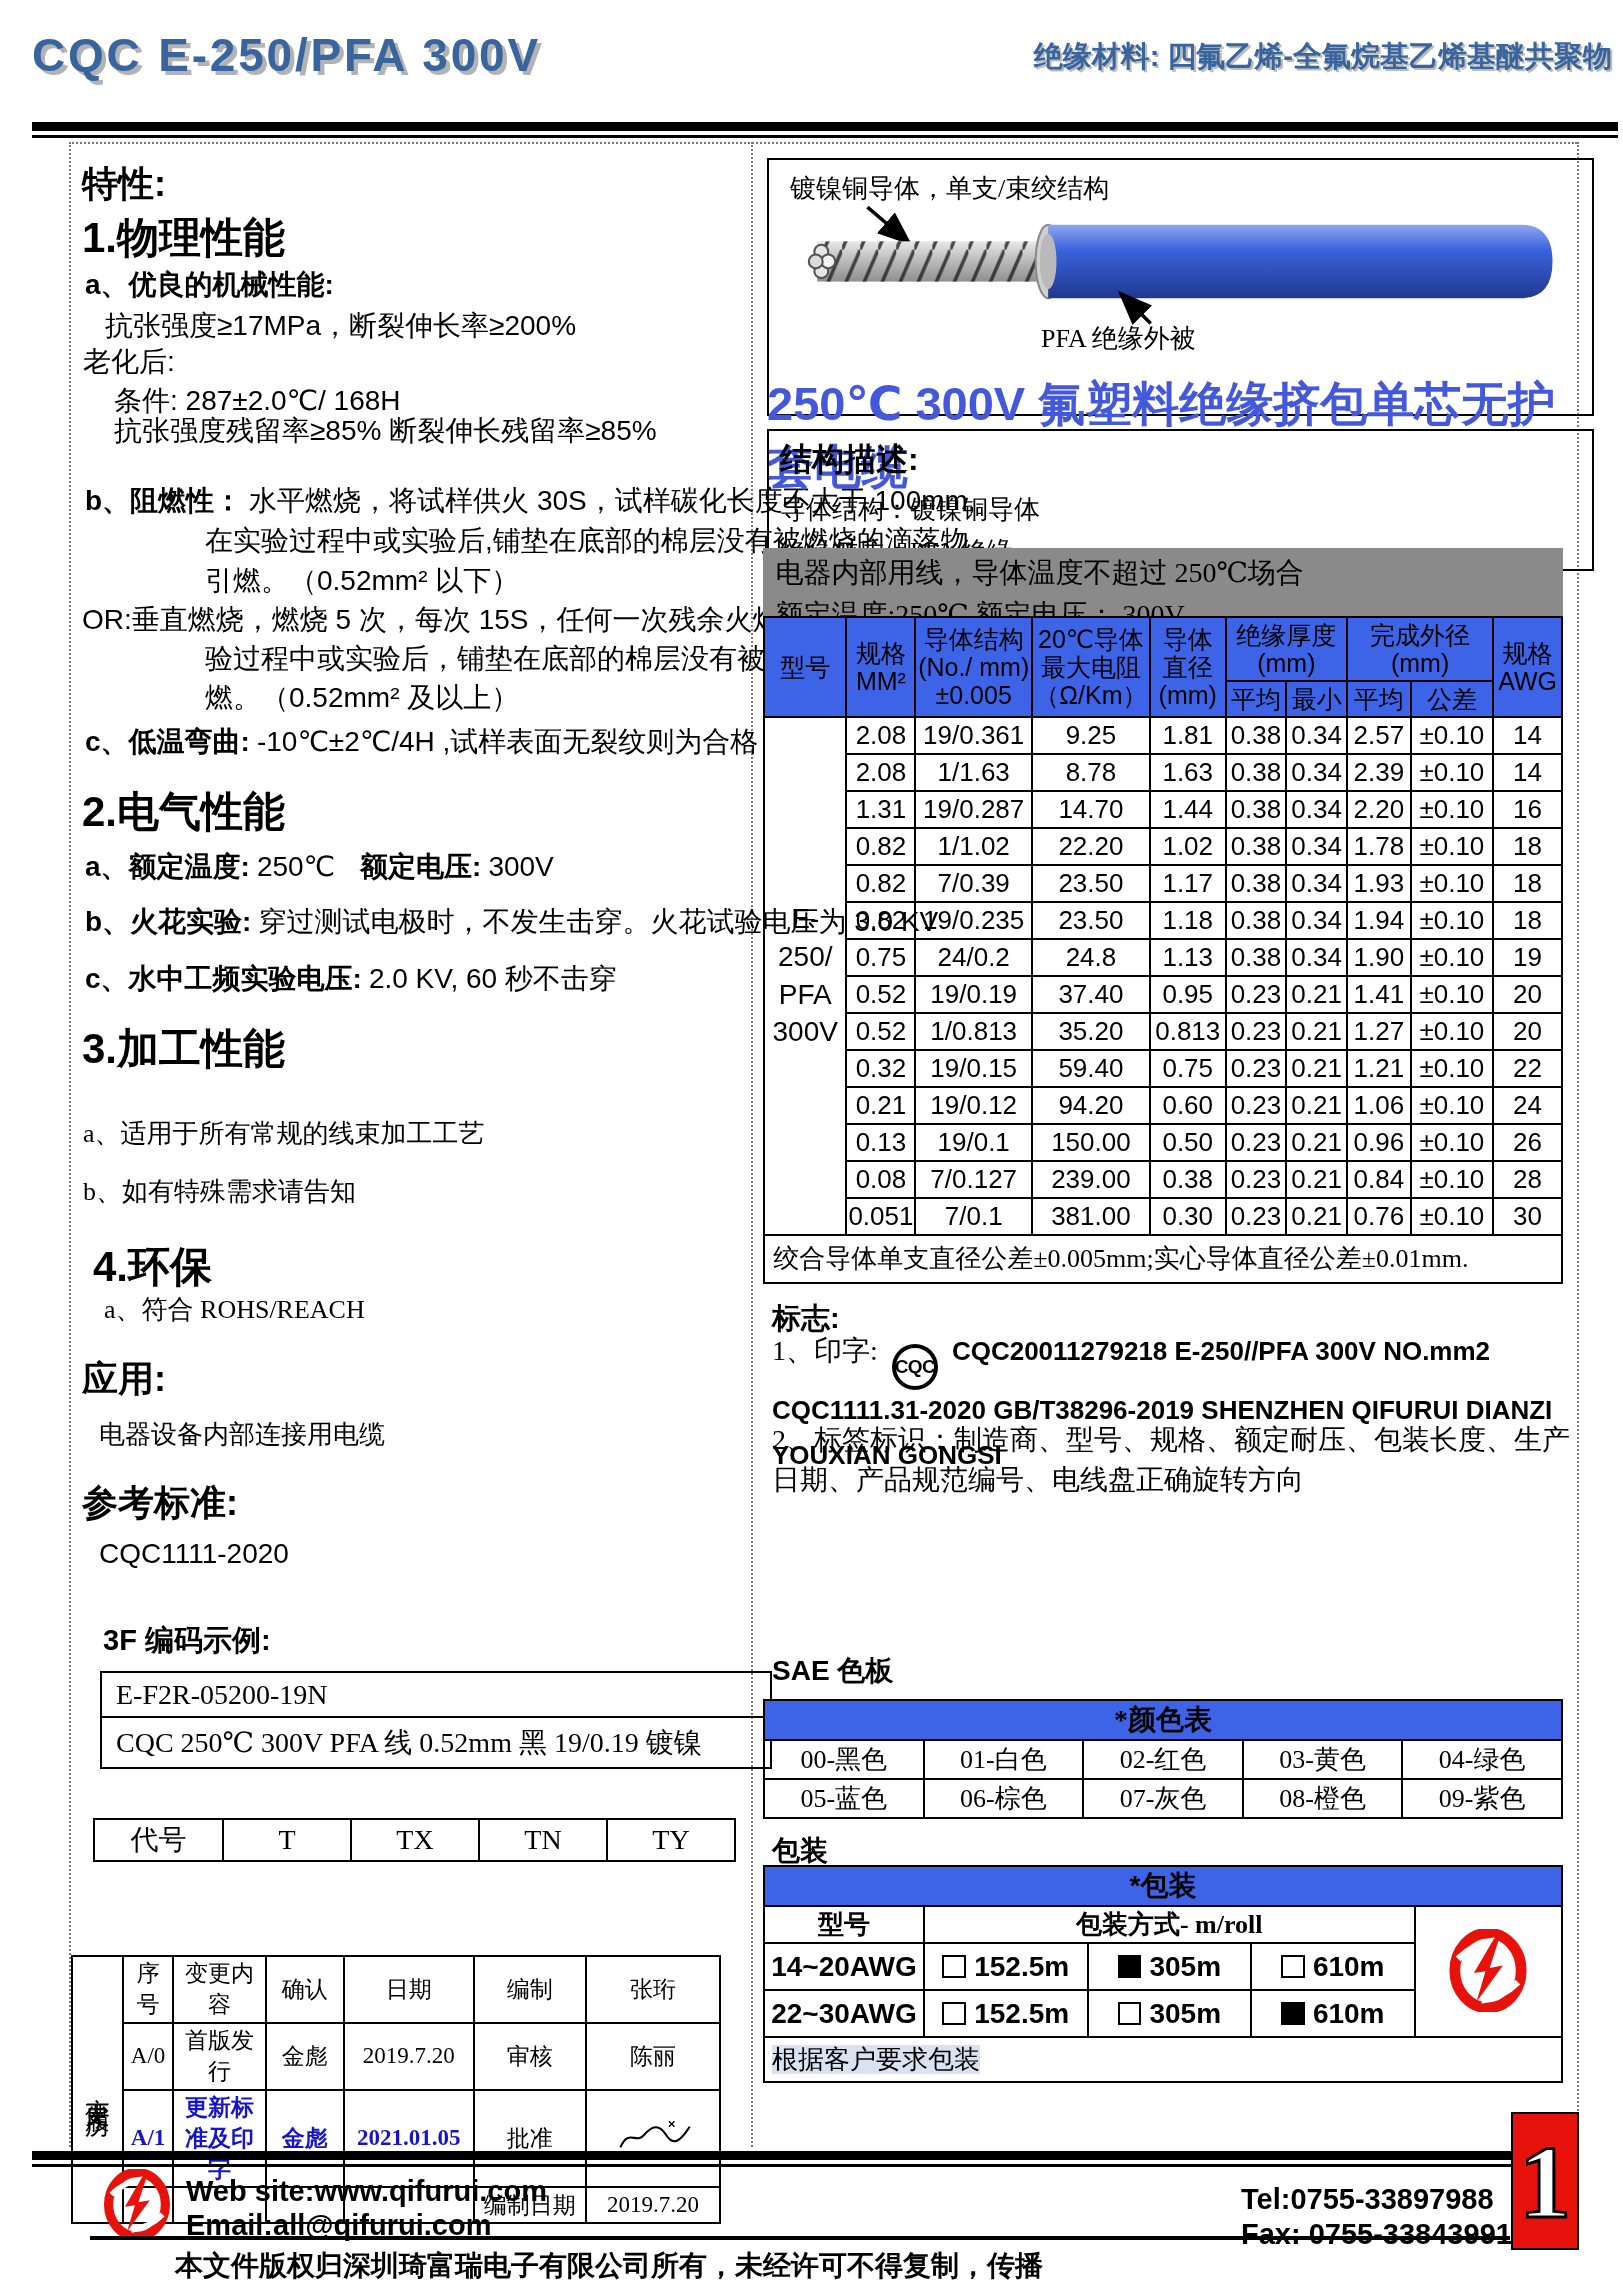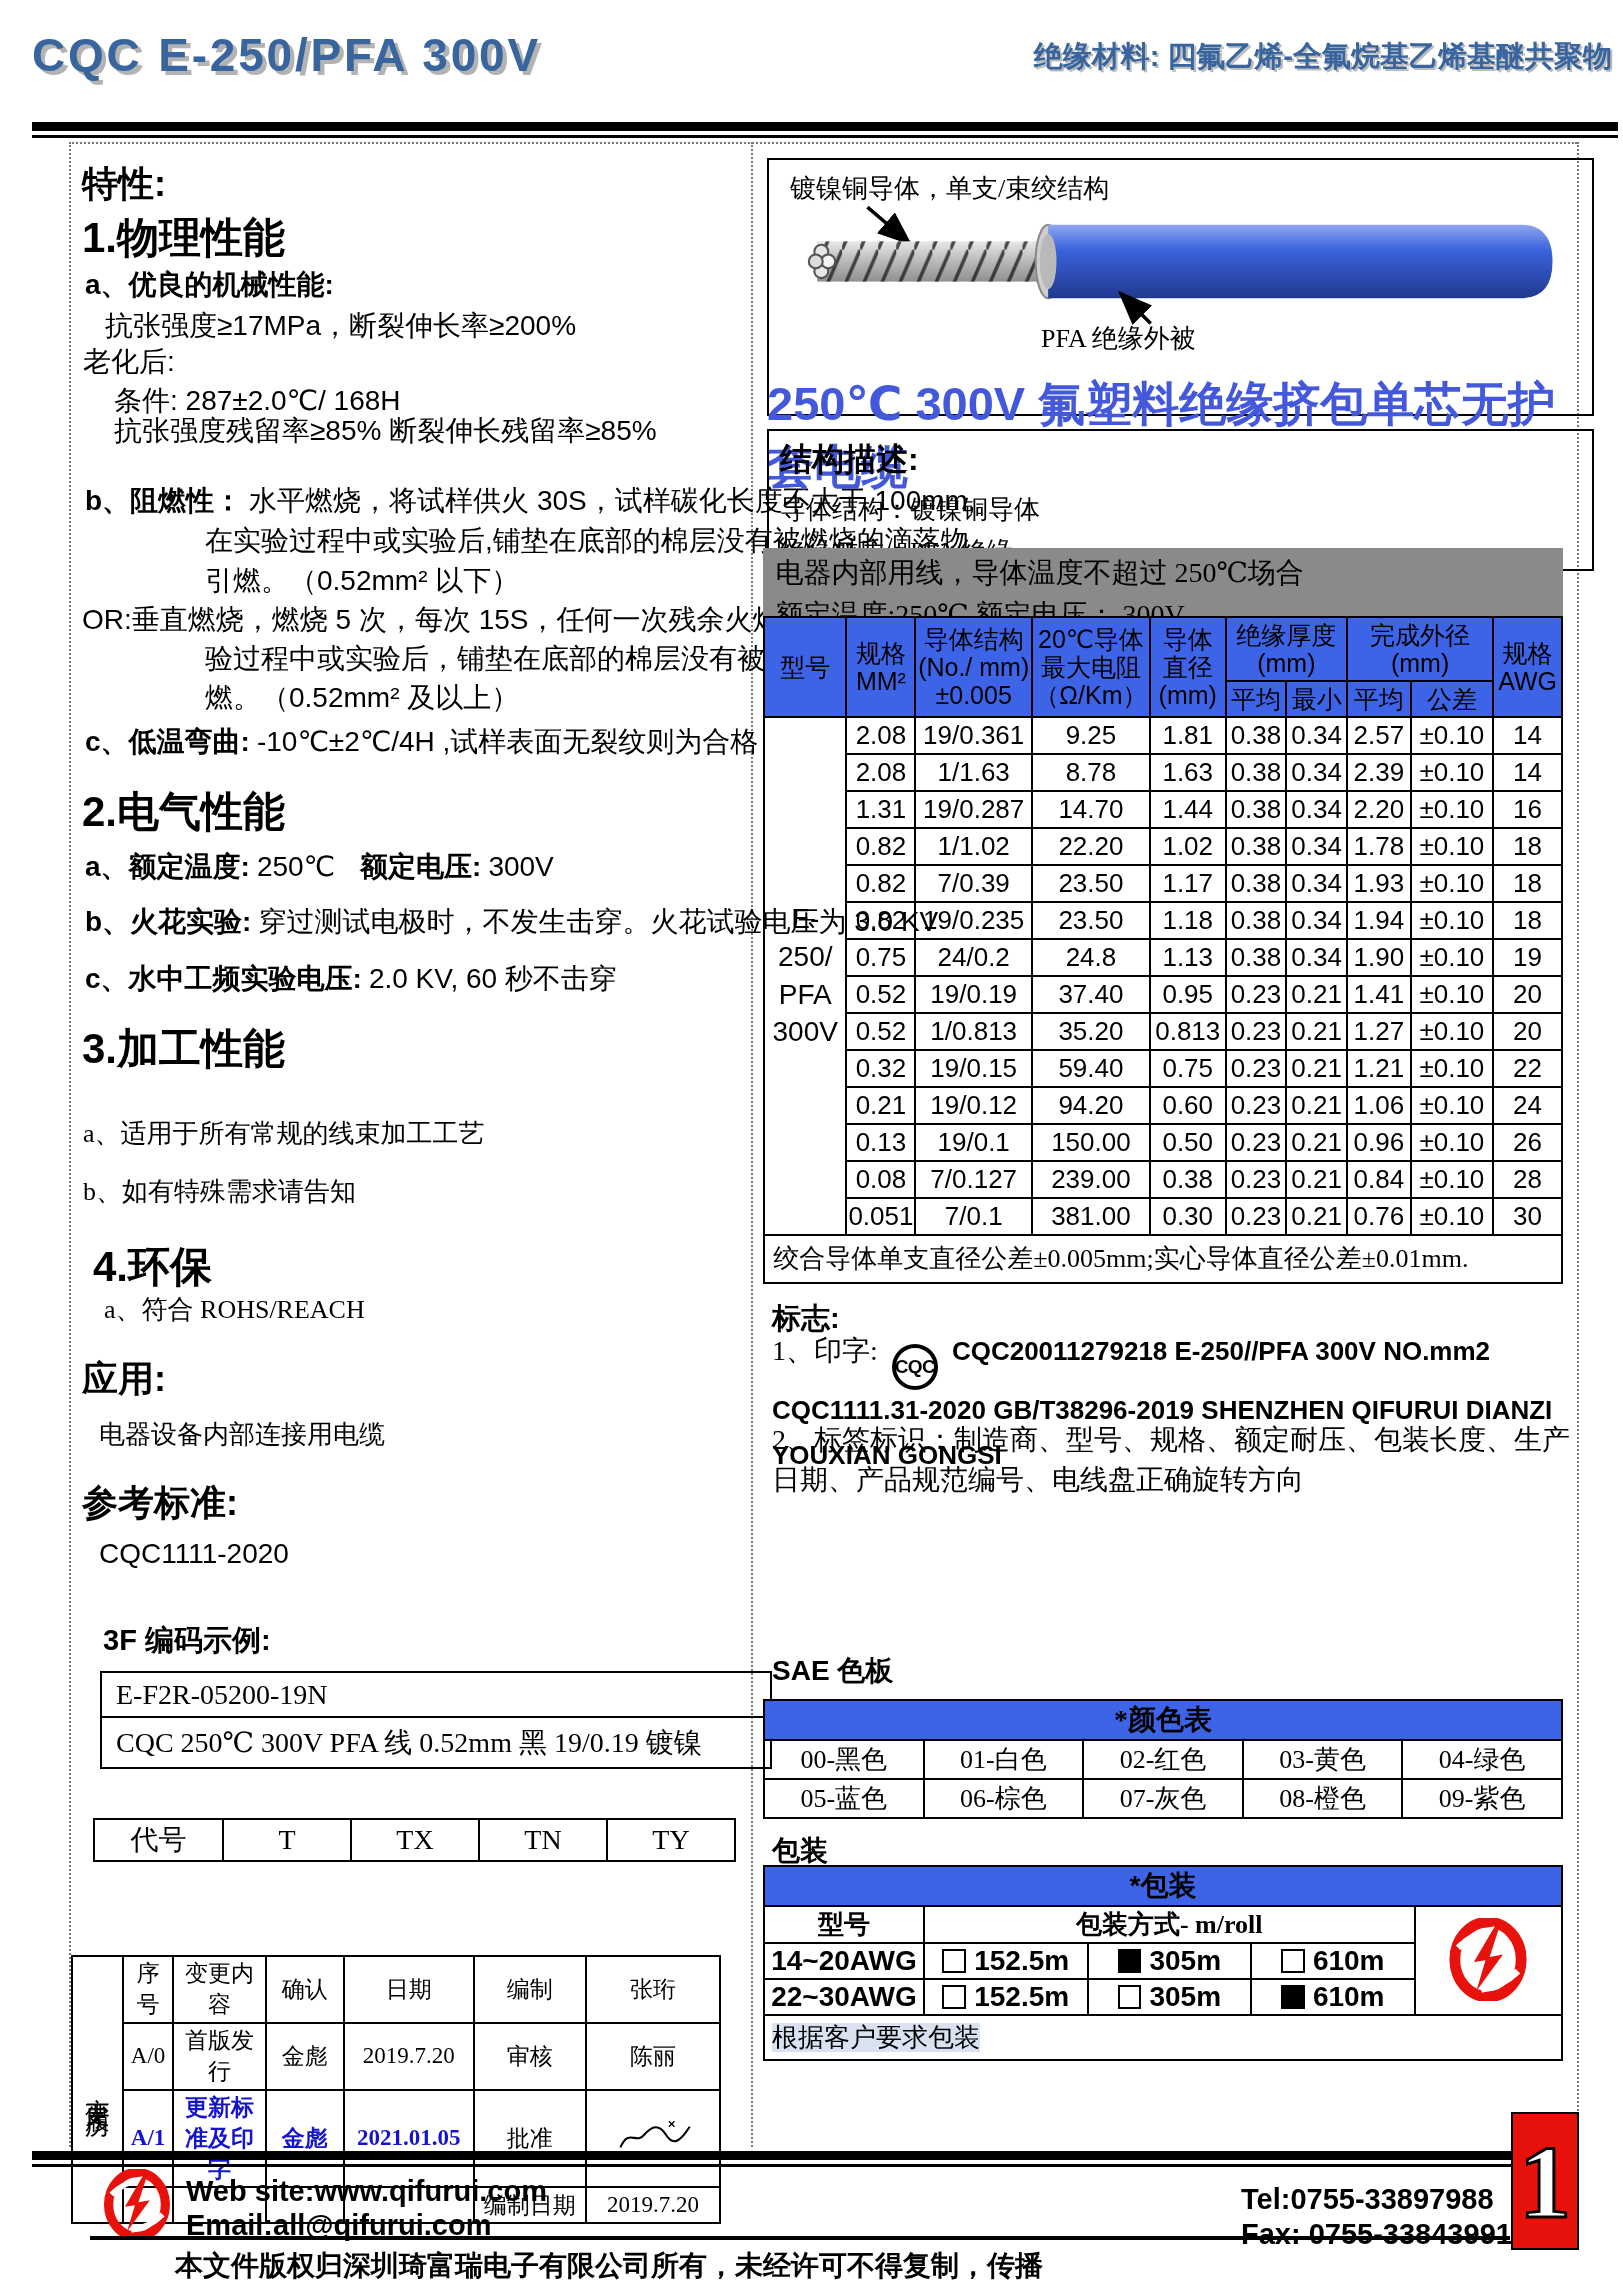--- a/index.html
+++ b/index.html
@@ -70,21 +70,21 @@
               margin:0 11px; }
 
   .ctable { left:763px; top:1699px; width:800px; }
   .ctable .tt { background:var(--table-header-blue); font-weight:bold; font-size:28px; height:35px; }
   .ctable td { height:39px; font-size:26px; font-family:"Liberation Serif","DejaVu Serif",serif; }
 
   .pkg { left:763px; top:1865px; width:800px; }
   .pkg .tt { background:var(--table-header-blue); font-weight:bold; font-size:28px; height:32px; }
   .pkg .hd { font-weight:bold; font-size:26px; height:33px;
              font-family:"Liberation Serif","DejaVu Serif",serif; }
-  .pkg .opt { font-size:28px; font-weight:bold; height:36px; }
+  .pkg .opt { font-size:28px; font-weight:bold; height:47px; }
   .pkg .mdl { font-size:28px; font-weight:bold; }
   .pkg .nt  { text-align:left; font-family:"Liberation Serif","DejaVu Serif",serif;
               font-size:26px; padding:4.2px 7px; height:33px; }
   .hl { background:var(--note-highlight); }
 
   .cb { display:inline-block; width:23.6px; height:23.6px; border:2.8px solid #000;
         margin-right:8.3px; vertical-align:-2.8px; position:relative; background:#fff; }
   .cb.filled { background:#000; }
   .cb.checked::after { content:"✓"; position:absolute; left:-1.4px; top:-11px;
                        font-size:32px; font-weight:bold; color:#000; }

